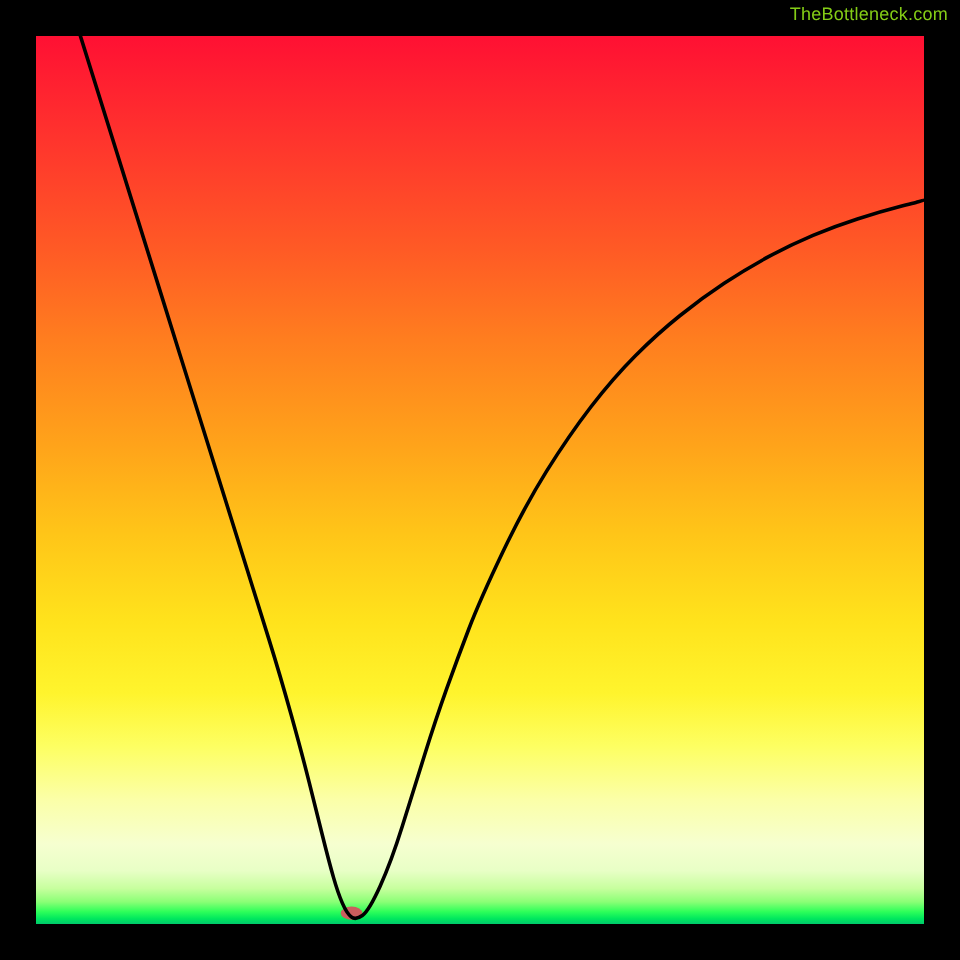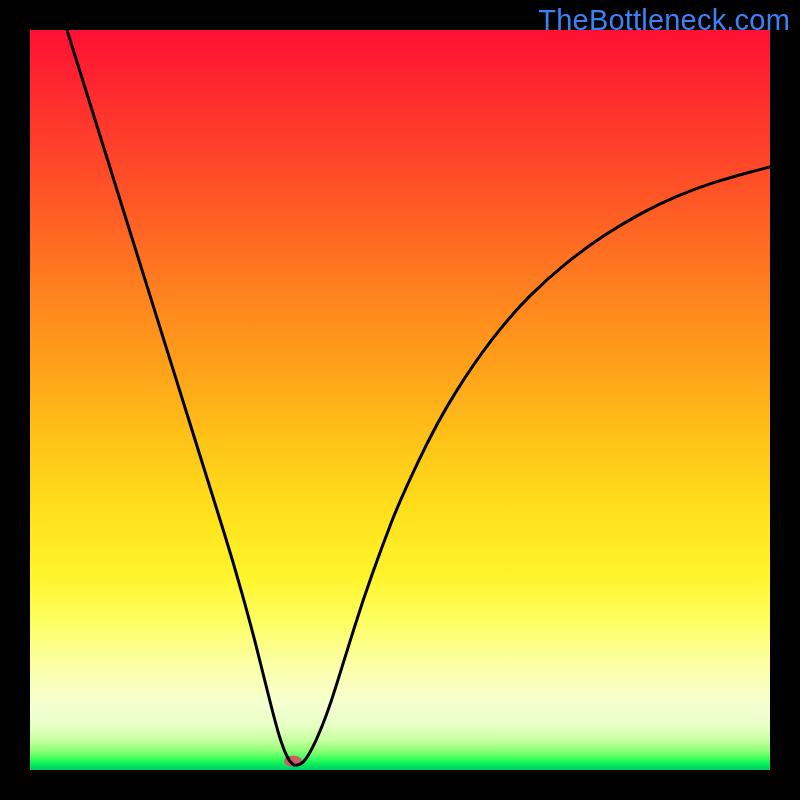--- a/index.html
+++ b/index.html
@@ -14,22 +14,22 @@
   .frame {
     position: relative;
     width: 800px;
     height: 800px;
     background: #000;
   }
   .watermark {
     position: absolute;
     top: 4px;
     right: 10px;
-    color: #3b82f6;
-    font-size: 29px;
+    color: #84cc16;
+    font-size: 15px;
     font-weight: 400;
     letter-spacing: 0.2px;
     z-index: 5;
   }
   .plot-area {
     position: absolute;
     left: 30px;
     top: 30px;
     width: 740px;
     height: 740px;

